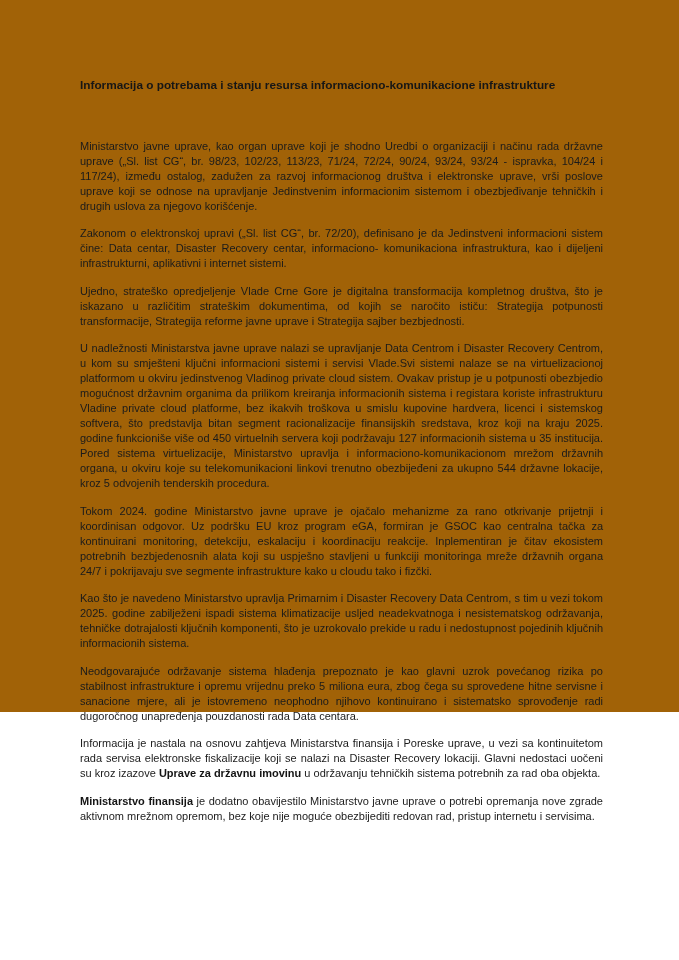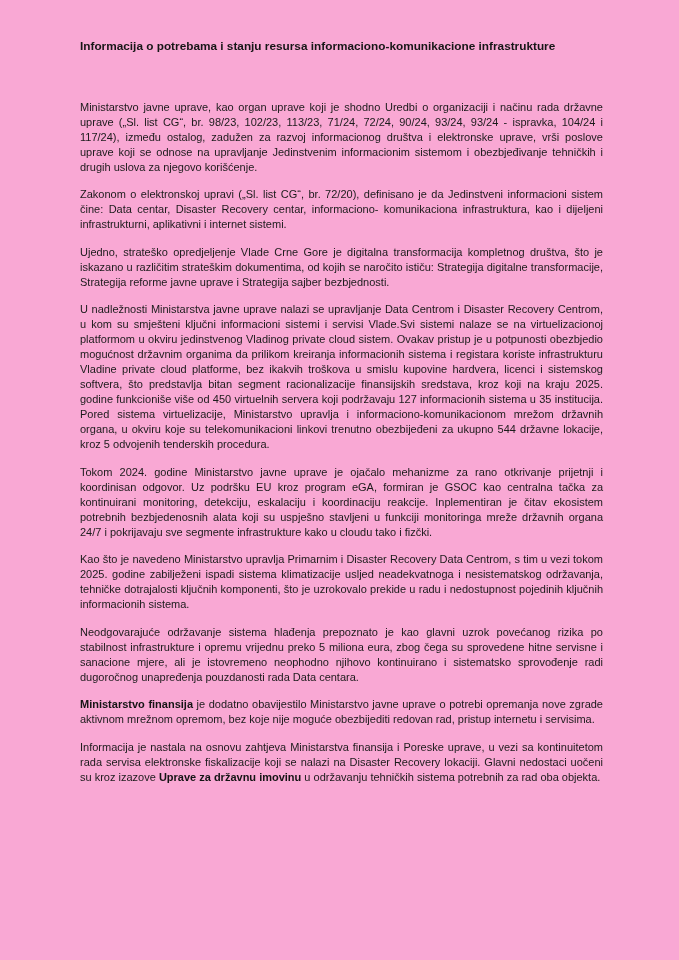--- a/index.html
+++ b/index.html
@@ -10,23 +10,23 @@
   body {
     width: 679px;
     height: 960px;
     overflow: hidden;
     font-family: "Liberation Sans", "DejaVu Sans", sans-serif;
     color: #1b1b1b;
   }
   .page {
     box-sizing: border-box;
     width: 679px;
-    height: 960px;
-    padding: 39px 76px 0 80px;
-    background: #f9a8d4;
+    height: 712px;
+    padding: 78px 76px 0 80px;
+    background: #a16207;
   }
   .doc-title {
     font-size: 11.8px;
     line-height: 14.6px;
     font-weight: bold;
     margin: 0 0 46px 0;
     text-align: left;
     color: #161616;
   }
   .para {
@@ -44,26 +44,26 @@
 </head>
 <body>
 
 <div class="page">
   <h1 class="doc-title">Informacija o potrebama i stanju resursa informaciono-komunikacione infrastrukture</h1>
 
   <p class="para">Ministarstvo javne uprave, kao organ uprave koji je shodno Uredbi o organizaciji i načinu rada državne uprave („Sl. list CG“, br. 98/23, 102/23, 113/23, 71/24, 72/24, 90/24, 93/24, 93/24 - ispravka, 104/24 i 117/24), između ostalog, zadužen za razvoj informacionog društva i elektronske uprave, vrši poslove uprave koji se odnose na upravljanje Jedinstvenim informacionim sistemom i obezbjeđivanje tehničkih i drugih uslova za njegovo korišćenje.</p>
 
   <p class="para">Zakonom o elektronskoj upravi („Sl. list CG“, br. 72/20), definisano je da Jedinstveni informacioni sistem čine: Data centar, Disaster Recovery centar, informaciono- komunikaciona infrastruktura, kao i dijeljeni infrastrukturni, aplikativni i internet sistemi.</p>
 
-  <p class="para">Ujedno, strateško opredjeljenje Vlade Crne Gore je digitalna transformacija kompletnog društva, što je iskazano u različitim strateškim dokumentima, od kojih se naročito ističu: Strategija digitalne transformacije, Strategija reforme javne uprave i Strategija sajber bezbjednosti.</p>
+  <p class="para">Ujedno, strateško opredjeljenje Vlade Crne Gore je digitalna transformacija kompletnog društva, što je iskazano u različitim strateškim dokumentima, od kojih se naročito ističu: Strategija potpunosti transformacije, Strategija reforme javne uprave i Strategija sajber bezbjednosti.</p>
 
   <p class="para">U nadležnosti Ministarstva javne uprave nalazi se upravljanje Data Centrom i Disaster Recovery Centrom, u kom su smješteni ključni informacioni sistemi i servisi Vlade.Svi sistemi nalaze se na virtuelizacionoj platformom u okviru jedinstvenog Vladinog private cloud sistem. Ovakav pristup je u potpunosti obezbjedio mogućnost državnim organima da prilikom kreiranja informacionih sistema i registara koriste infrastrukturu Vladine private cloud platforme, bez ikakvih troškova u smislu kupovine hardvera, licenci i sistemskog softvera, što predstavlja bitan segment racionalizacije finansijskih sredstava, kroz koji na kraju 2025. godine funkcioniše više od 450 virtuelnih servera koji podržavaju 127 informacionih sistema u 35 institucija. Pored sistema virtuelizacije, Ministarstvo upravlja i informaciono-komunikacionom mrežom državnih organa, u okviru koje su telekomunikacioni linkovi trenutno obezbijeđeni za ukupno 544 državne lokacije, kroz 5 odvojenih tenderskih procedura.</p>
 
   <p class="para">Tokom 2024. godine Ministarstvo javne uprave je ojačalo mehanizme za rano otkrivanje prijetnji i koordinisan odgovor. Uz podršku EU kroz program eGA, formiran je GSOC kao centralna tačka za kontinuirani monitoring, detekciju, eskalaciju i koordinaciju reakcije. Inplementiran je čitav ekosistem potrebnih bezbjedenosnih alata koji su uspješno stavljeni u funkciji monitoringa mreže državnih organa 24/7 i pokrijavaju sve segmente infrastrukture kako u cloudu tako i fizčki.</p>
 
   <p class="para">Kao što je navedeno Ministarstvo upravlja Primarnim i Disaster Recovery Data Centrom, s tim u vezi tokom 2025. godine zabilježeni ispadi sistema klimatizacije usljed neadekvatnoga i nesistematskog održavanja, tehničke dotrajalosti ključnih komponenti, što je uzrokovalo prekide u radu i nedostupnost pojedinih ključnih informacionih sistema.</p>
 
   <p class="para">Neodgovarajuće održavanje sistema hlađenja prepoznato je kao glavni uzrok povećanog rizika po stabilnost infrastrukture i opremu vrijednu preko 5 miliona eura, zbog čega su sprovedene hitne servisne i sanacione mjere, ali je istovremeno neophodno njihovo kontinuirano i sistematsko sprovođenje radi dugoročnog unapređenja pouzdanosti rada Data centara.</p>
 
+  <p class="para"><span>Informacija je nastala na osnovu zahtjeva Ministarstva finansija i Poreske uprave, u vezi sa kontinuitetom rada servisa elektronske fiskalizacije koji se nalazi na Disaster Recovery lokaciji. Glavni nedostaci uočeni su kroz izazove </span><b>Uprave za državnu imovinu</b><span> u održavanju tehničkih sistema potrebnih za rad oba objekta.</span></p>
+
   <p class="para"><b>Ministarstvo finansija</b><span> je dodatno obavijestilo Ministarstvo javne uprave o potrebi opremanja nove zgrade aktivnom mrežnom opremom, bez koje nije moguće obezbijediti redovan rad, pristup internetu i servisima.</span></p>
-
-  <p class="para"><span>Informacija je nastala na osnovu zahtjeva Ministarstva finansija i Poreske uprave, u vezi sa kontinuitetom rada servisa elektronske fiskalizacije koji se nalazi na Disaster Recovery lokaciji. Glavni nedostaci uočeni su kroz izazove </span><b>Uprave za državnu imovinu</b><span> u održavanju tehničkih sistema potrebnih za rad oba objekta.</span></p>
 </div>
 
 </body></html>

